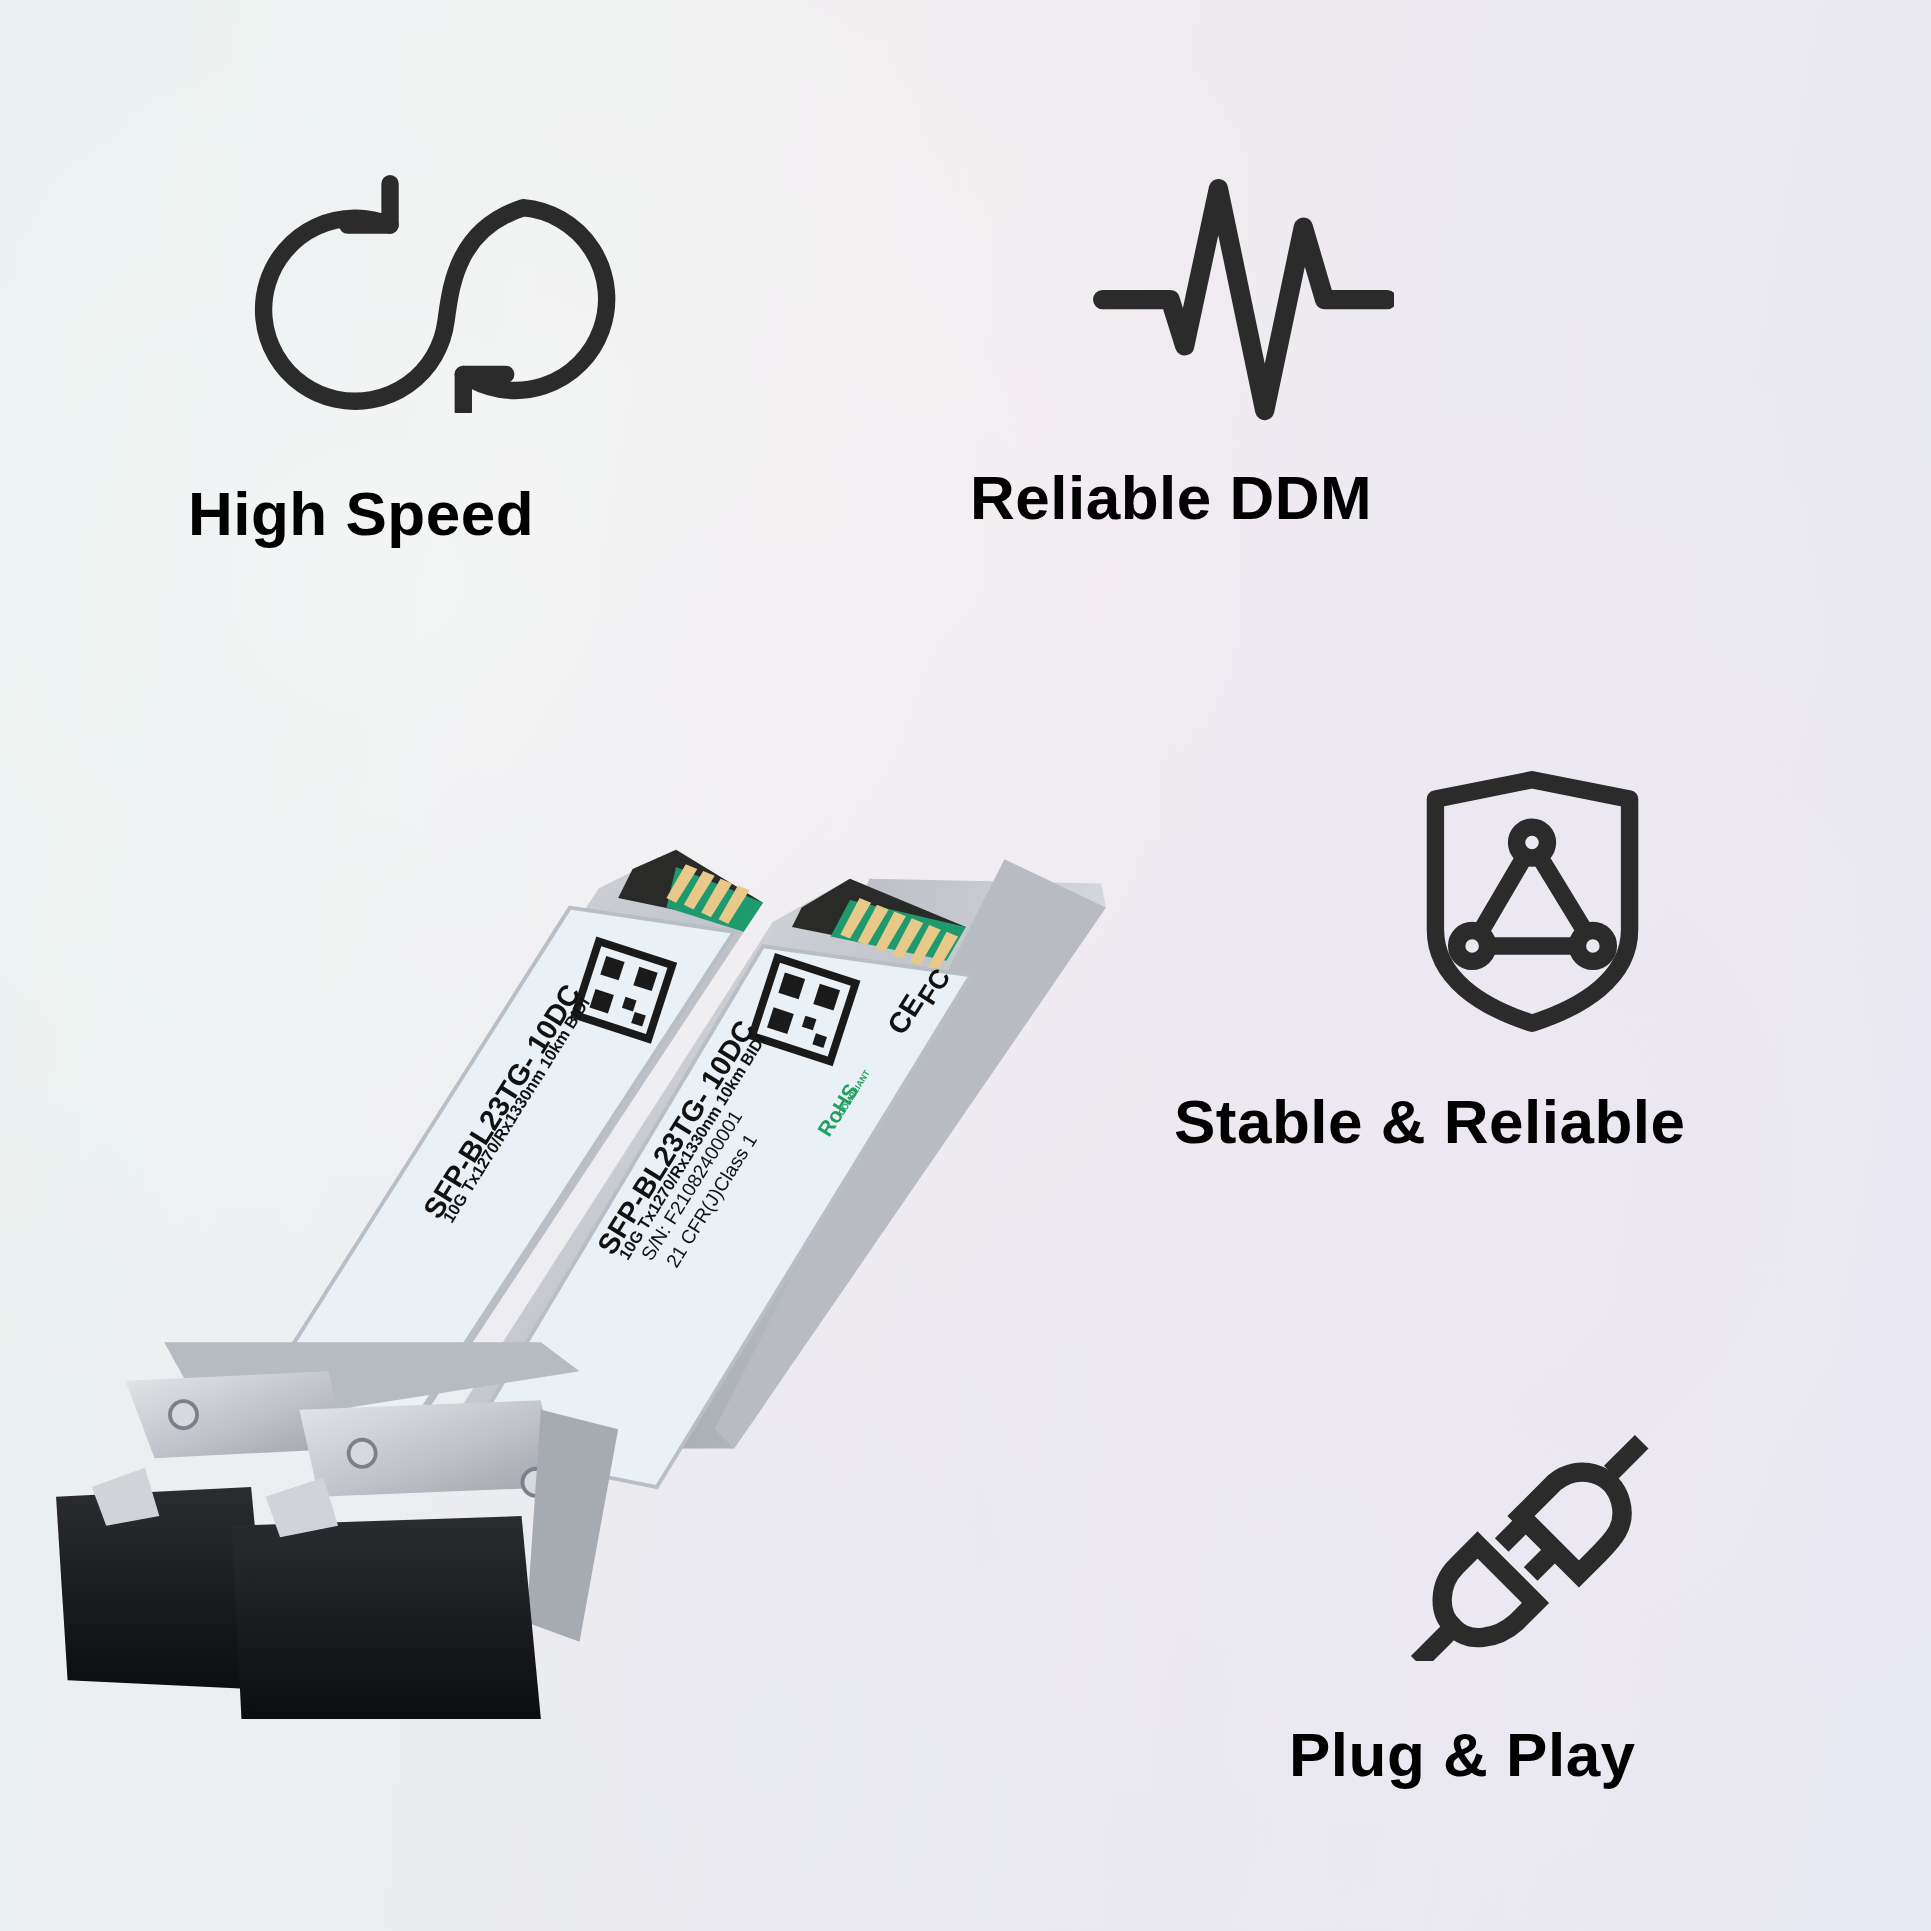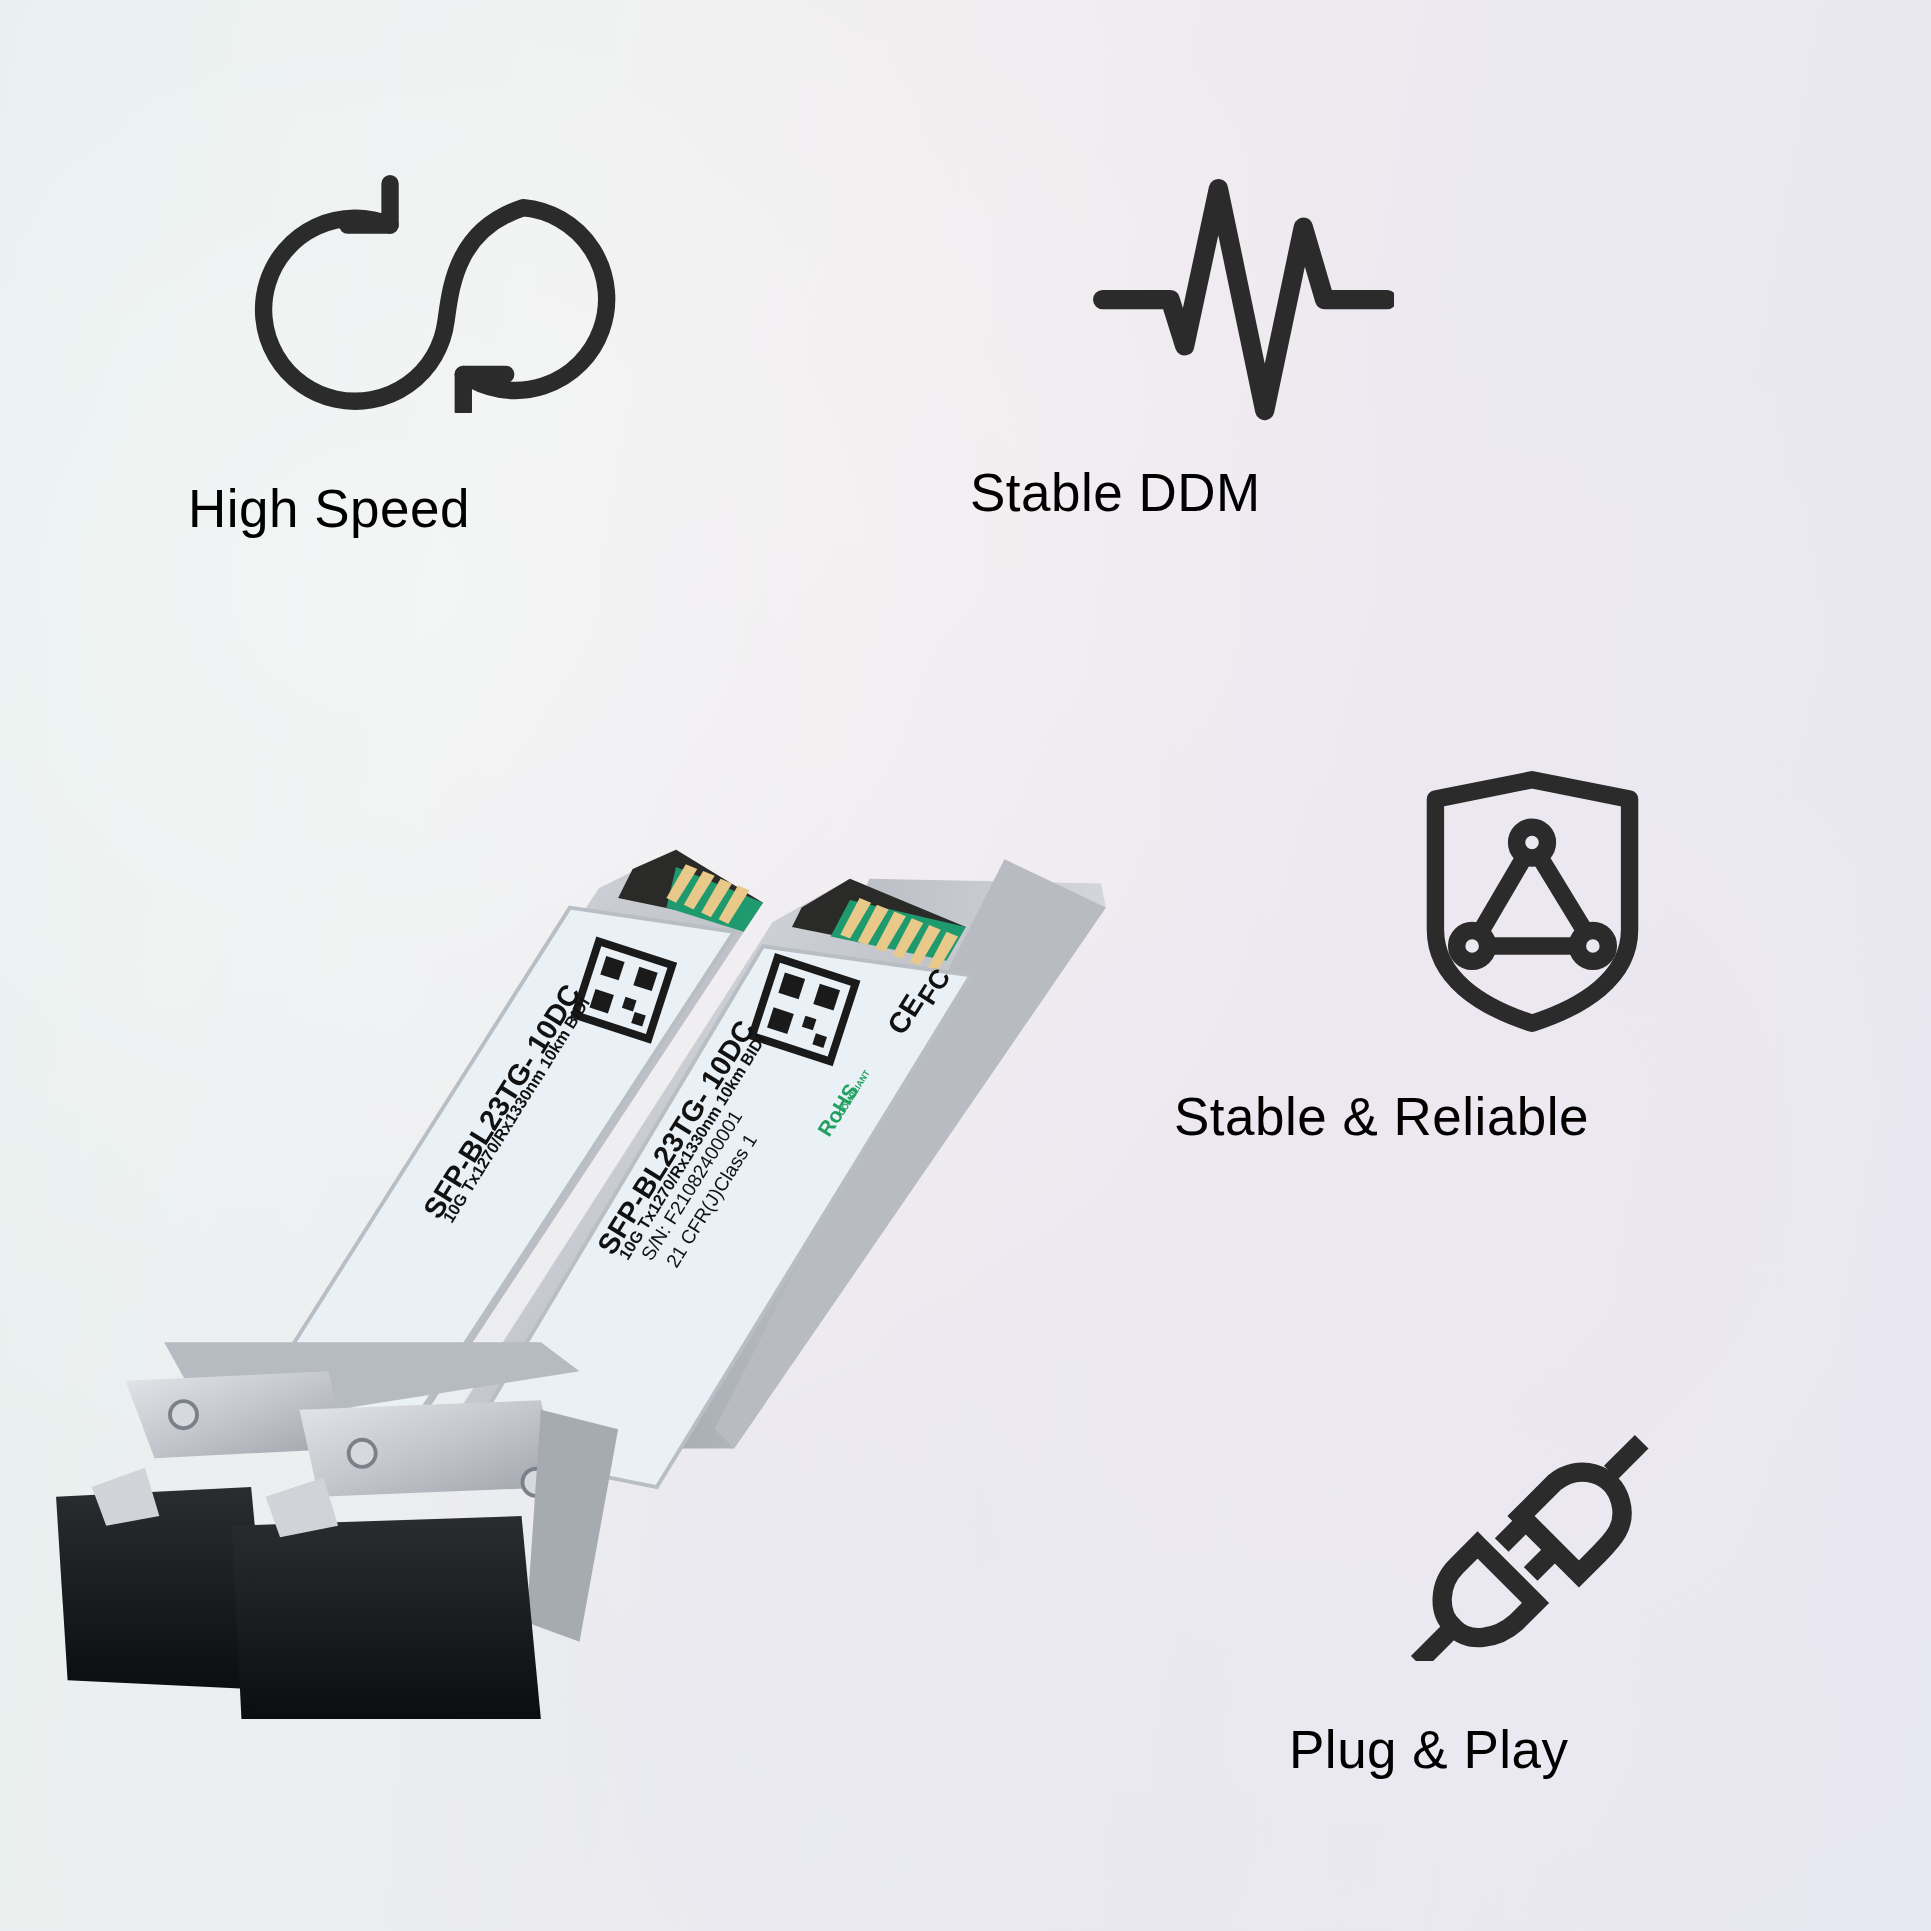--- a/index.html
+++ b/index.html
@@ -9,22 +9,22 @@
     font-family: "Liberation Sans", sans-serif;
   }
   .bg-grain {
     position: absolute; inset: 0;
     background:
       radial-gradient(ellipse at 20% 30%, rgba(255,255,255,0.35), transparent 50%),
       radial-gradient(ellipse at 70% 60%, rgba(240,230,240,0.4), transparent 55%),
       radial-gradient(ellipse at 40% 90%, rgba(225,232,240,0.5), transparent 50%);
   }
   .feature-label {
-    position: absolute; font-weight: 400; color: #000; white-space: nowrap;
-    font-size: 53px; letter-spacing: 0.5px;
+    position: absolute; font-weight: 700; color: #000; white-space: nowrap;
+    font-size: 62px; letter-spacing: 0.5px;
   }
   .icon { position: absolute; }
   .icon svg { width: 100%; height: 100%; display: block; }
 
   
   .product { position: absolute; left: 0; top: 753px; width: 1159px; height: 966px; }
   .label-text {
     position: absolute; transform-origin: left top; color: #111; font-weight: 700; white-space: nowrap;
   }
 </style>
@@ -40,21 +40,21 @@
     <path d="M228 248 L228 210 L272 210"></path>
   </svg>
 </div>
 <div class="feature-label" style="left:188px; top:478px;">High Speed</div>
 
 <div class="icon" style="left:1093px; top:174px; width:301px; height:256px;">
   <svg viewBox="0 0 312 265" fill="none" stroke="#2b2b2b" stroke-width="20" stroke-linecap="round" stroke-linejoin="round">
     <path d="M10 130 L80 130 L95 178 L130 15 L178 245 L218 55 L240 130 L305 130"></path>
   </svg>
 </div>
-<div class="feature-label" style="left:970px; top:462px;">Stable DDM</div>
+<div class="feature-label" style="left:970px; top:462px;">Reliable DDM</div>
 
 <div class="icon" style="left:1419px; top:770px; width:227px; height:263px;">
   <svg viewBox="0 0 235 272" fill="none" stroke="#2b2b2b" stroke-width="18" stroke-linejoin="round">
     <path d="M17 30 L117 10 L218 30 L218 165 C 218 215, 170 245, 117 262 C 64 245, 17 215, 17 165 Z"></path>
     <circle cx="117" cy="75" r="16"></circle>
     <circle cx="55" cy="182" r="16"></circle>
     <circle cx="180" cy="182" r="16"></circle>
     <path d="M109 90 L64 167 M125 90 L172 167 M71 182 L164 182"></path>
   </svg>
 </div>

